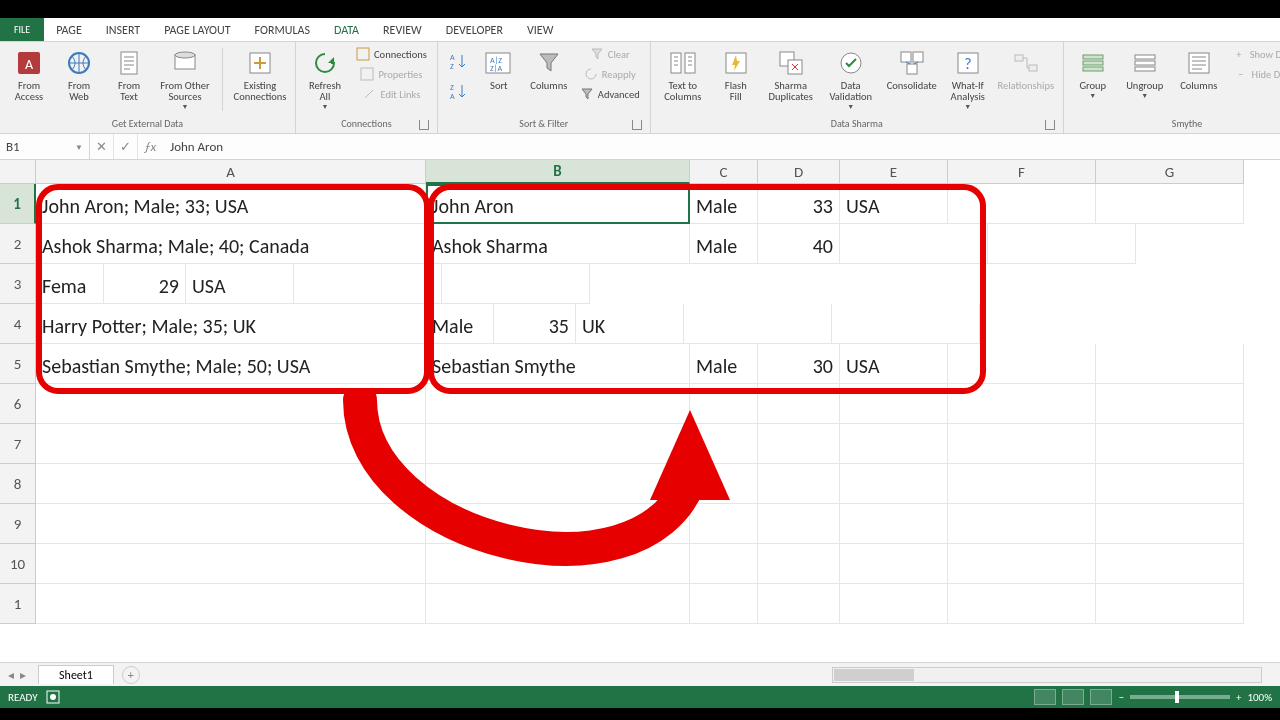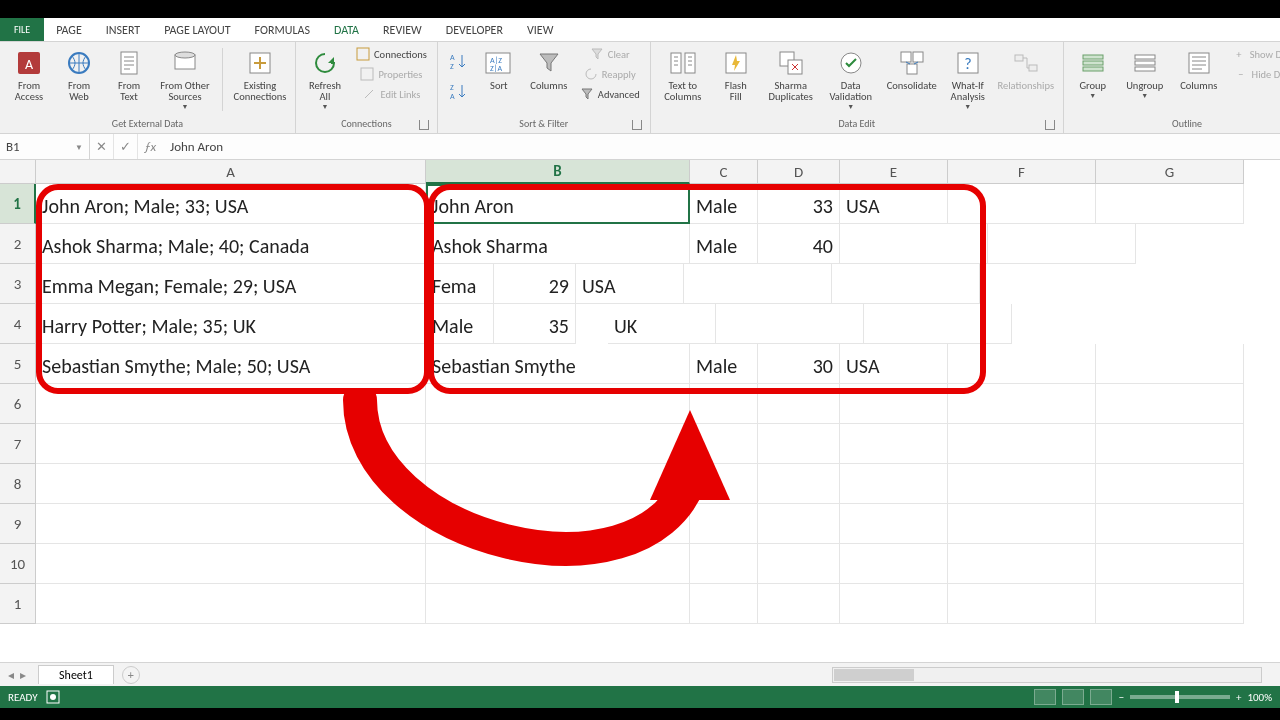--- a/index.html
+++ b/index.html
@@ -343,21 +343,21 @@
           <span class="ico">
               <svg width="28" height="28">
                 <rect x="3" y="6" width="8" height="6" fill="#eee" stroke="#bbb"></rect>
                 <rect x="17" y="16" width="8" height="6" fill="#eee" stroke="#bbb"></rect>
                 <path d="M11 9h4v10h2" stroke="#bbb" fill="none"></path>
               </svg>
             </span>
           <span class="lbl">Relationships</span>
         </div>
       </div>
-      <div class="title"><span>Data Edit</span><span class="dl"></span></div>
+      <div class="title"><span>Data Sharma</span><span class="dl"></span></div>
     </div>
 
     <div class="group" style="flex:1">
       <div class="row">
         <div class="big-btn">
           <span class="ico">
               <svg width="28" height="28">
                 <rect x="4" y="6" width="20" height="4" fill="#cfe3cf" stroke="#6aa06a"></rect>
                 <rect x="4" y="12" width="20" height="4" fill="#cfe3cf" stroke="#6aa06a"></rect>
                 <rect x="4" y="18" width="20" height="4" fill="#cfe3cf" stroke="#6aa06a"></rect>
@@ -390,21 +390,21 @@
           <div class="small-btn disabled">
               <span class="mini">+</span>
               <span>Show Detail</span>
             </div>
           <div class="small-btn disabled">
               <span class="mini">−</span>
               <span>Hide Detail</span>
             </div>
         </div>
       </div>
-      <div class="title"><span>Outline</span></div>
+      <div class="title"><span>Smythe</span></div>
     </div>
   </div>
 
   <div class="formula-bar">
     <div class="name-box">
       <span>B1</span>
         <span class="dd">▼</span>
     </div>
     <div class="fx-area">
       <div class="fx-btn disabled">
@@ -454,32 +454,31 @@
         </div>
         <div class="cellrow">
           <div class="cell" style="width: 390px;">Ashok Sharma; Male; 40; Canada</div>
           <div class="cell" style="width: 264px;">Ashok Sharma</div>
           <div class="cell" style="width: 68px;">Male</div>
           <div class="cell r" style="width: 82px;">40</div>
           <div class="cell" style="width: 148px;"></div>
           <div class="cell" style="width: 148px;"></div>
         </div>
         <div class="cellrow">
-          <div class="cell" style="width: 390px;">Emma Megan; Female; 29; USA</div>
           <div class="cell" style="width: 68px;">Fema</div>
           <div class="cell r" style="width: 82px;">29</div>
           <div class="cell" style="width: 108px;">USA</div>
           <div class="cell" style="width: 148px;"></div>
           <div class="cell" style="width: 148px;"></div>
         </div>
         <div class="cellrow">
           <div class="cell" style="width: 390px;">Harry Potter; Male; 35; UK</div>
           <div class="cell" style="width: 68px;">Male</div>
           <div class="cell r" style="width: 82px;">35</div>
-          <div class="cell" style="width: 108px; margin-left: 32px;">UK</div>
+          <div class="cell" style="width: 108px;">UK</div>
           <div class="cell" style="width: 148px;"></div>
           <div class="cell" style="width: 148px;"></div>
         </div>
         <div class="cellrow">
           <div class="cell" style="width: 390px;">Sebastian Smythe; Male; 50; USA</div>
           <div class="cell" style="width: 264px;">Sebastian Smythe</div>
           <div class="cell" style="width: 68px;">Male</div>
           <div class="cell r" style="width: 82px;">30</div>
           <div class="cell" style="width: 108px;">USA</div>
           <div class="cell" style="width: 148px;"></div>

